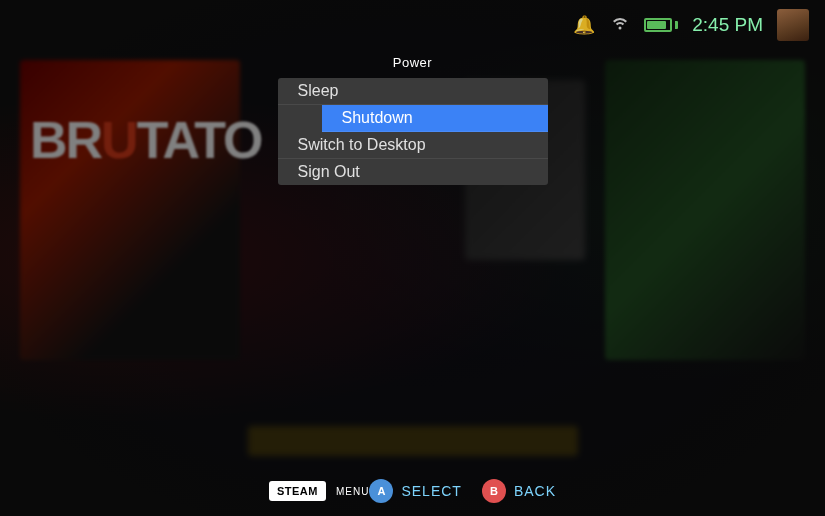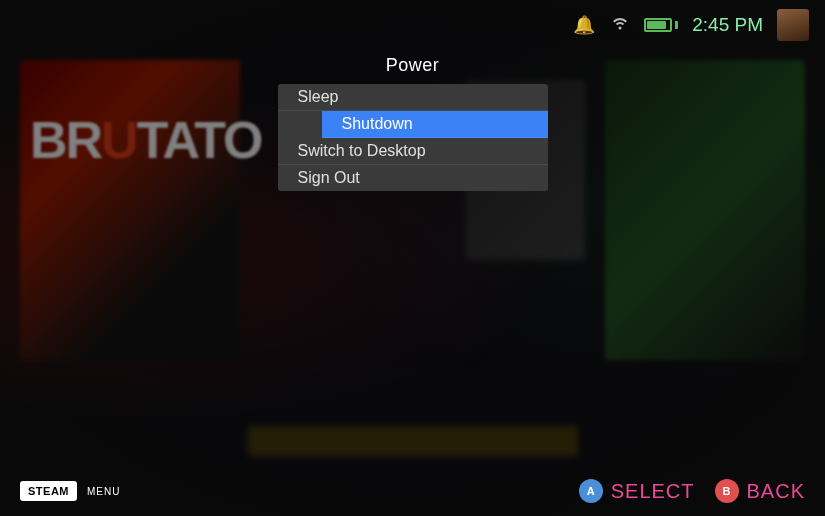--- a/index.html
+++ b/index.html
@@ -147,21 +147,21 @@
       top: 55px;
       left: 50%;
       transform: translateX(-50%);
       width: 270px;
       z-index: 20;
     }
 
     .dialog-title {
       text-align: center;
       color: #fff;
-      font-size: 18px;
+      font-size: 13px;
       font-weight: 500;
       margin-bottom: 8px;
       letter-spacing: 0.5px;
     }
 
     .dialog-menu {
       background: #3a3a3a;
       border-radius: 3px;
       overflow: hidden;
     }
@@ -191,21 +191,21 @@
 
     
     .bottombar {
       position: absolute;
       bottom: 0;
       left: 0;
       right: 0;
       height: 50px;
       display: flex;
       align-items: center;
-      justify-content: space-between;
+      justify-content: center;
       padding: 0 20px;
       z-index: 10;
     }
 
     .bottom-left {
       display: flex;
       align-items: center;
       gap: 10px;
     }
 
@@ -253,22 +253,22 @@
 
     .btn-a {
       background: #4a90d9;
     }
 
     .btn-b {
       background: #e05050;
     }
 
     .btn-label {
-      color: #ec4899;
-      font-size: 20px;
+      color: #7dd3fc;
+      font-size: 14px;
       font-weight: 500;
       letter-spacing: 1px;
     }
 
     
     .notif-icon {
       color: #fff;
       font-size: 18px;
       opacity: 0.85;
     }

